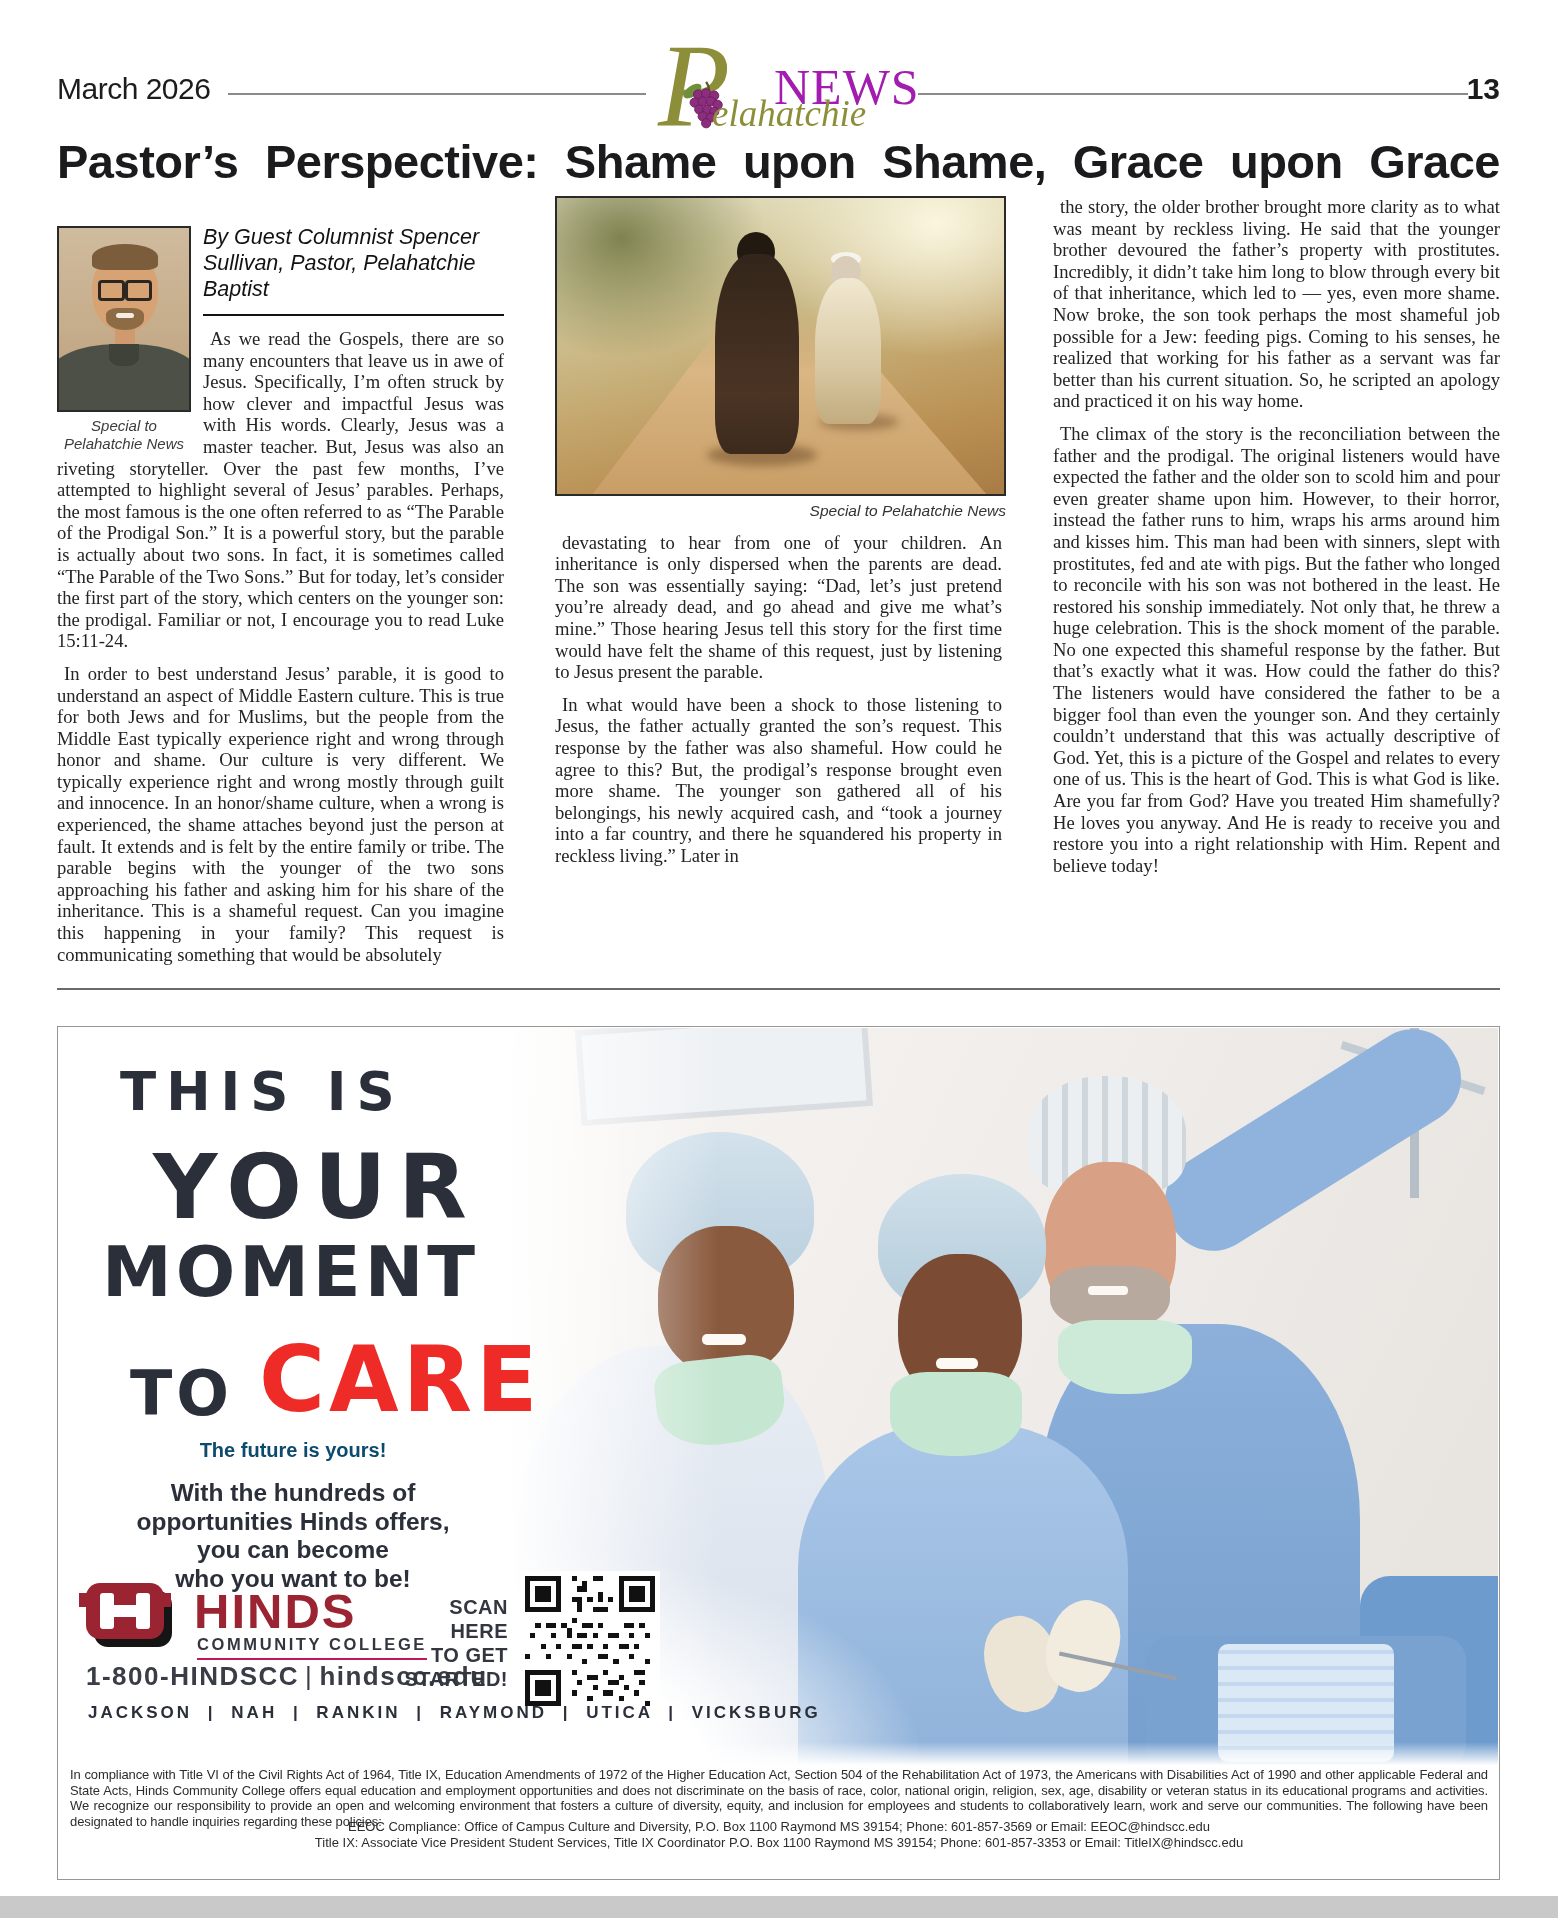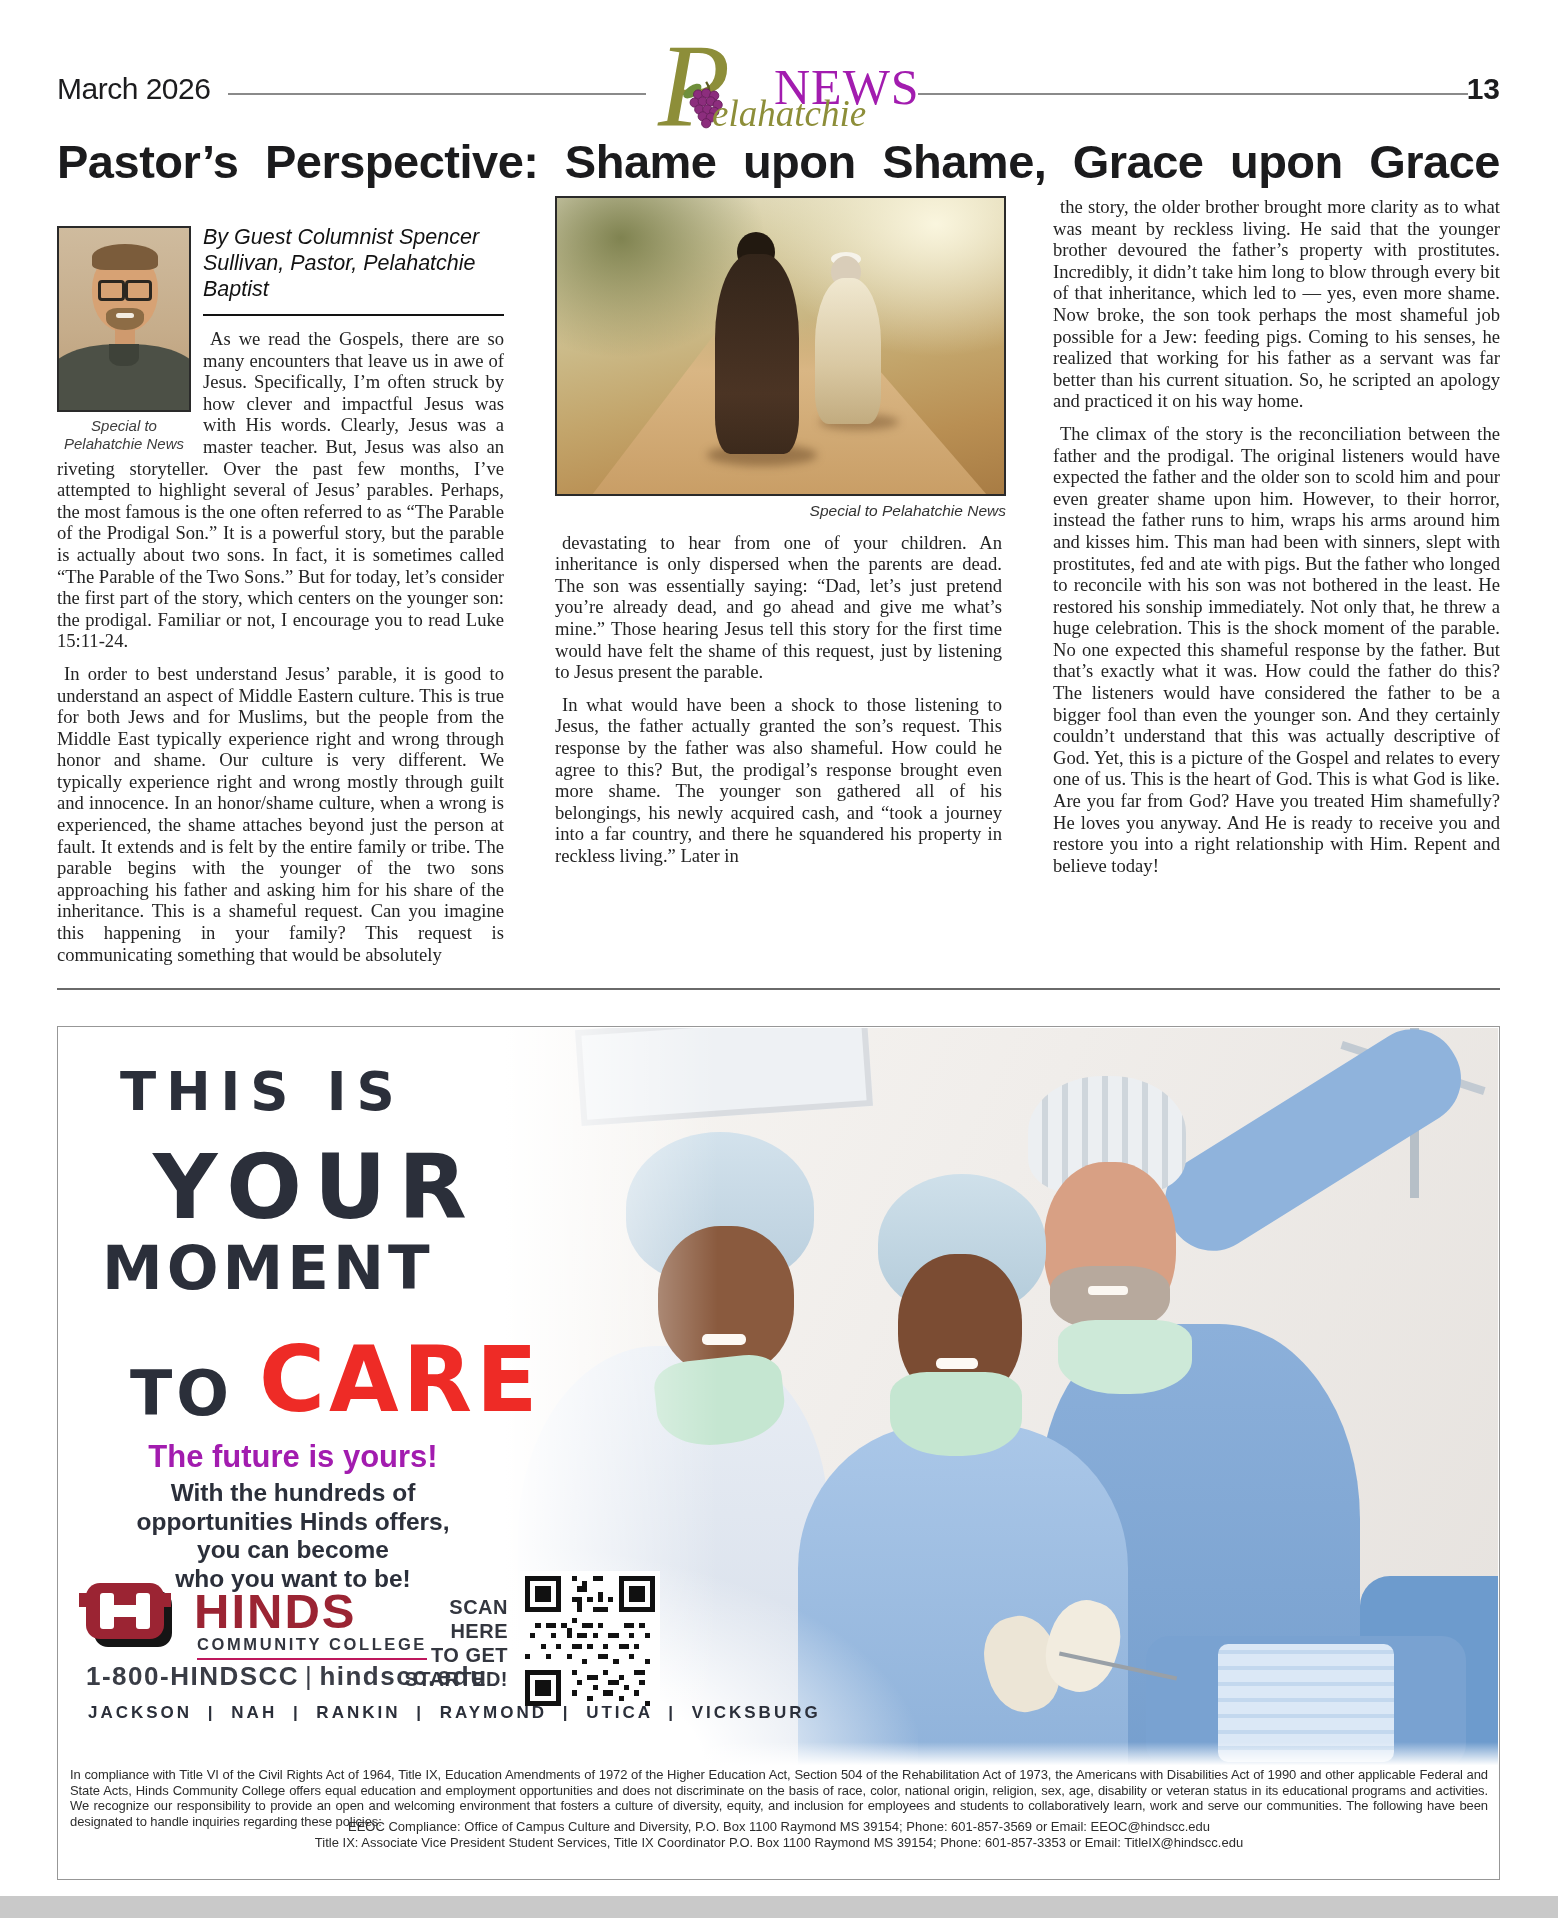--- a/index.html
+++ b/index.html
@@ -80,25 +80,25 @@
              color:#333;text-align:right;}
 
   .article-rule{left:57px;top:988px;width:1443px;height:2px;background:#6a6a6a;}
 
   
   .ad-box{left:57px;top:1026px;width:1441px;height:852px;border:1px solid #979797;background:#fff;overflow:hidden;}
   .ad-box .abs{position:absolute;}
   .disp{font-family:"DejaVu Sans",sans-serif;font-weight:700;color:#2b2f3a;line-height:1;}
   .ad-l1{left:62px;top:38px;font-size:53px;letter-spacing:10px;}
   .ad-l2{left:95px;top:116px;font-size:89px;letter-spacing:12px;}
-  .ad-l3{left:44px;top:210px;font-size:61px;letter-spacing:4px;}
+  .ad-l3{left:44px;top:210px;font-size:70px;letter-spacing:4px;}
   .ad-l4{left:72px;top:308px;display:flex;align-items:flex-end;gap:26px;}
   .ad-l4 .to{font-size:62px;letter-spacing:4px;}
   .ad-l4 .care{font-size:90px;letter-spacing:4px;color:#ee2b26;}
-  .ad-sub{left:0;top:412px;width:470px;text-align:center;font-weight:700;font-size:31px;color:#a21caf;}
+  .ad-sub{left:0;top:412px;width:470px;text-align:center;font-weight:700;font-size:20px;color:#0c4a6e;}
   .ad-body{left:0;top:452px;width:470px;text-align:center;font-weight:700;font-size:24.5px;
            line-height:28.5px;color:#2b2f3a;}
 
   .hlogo{left:28px;top:556px;width:96px;height:70px;}
   .hlogo .shadow{position:absolute;left:8px;top:8px;width:78px;height:56px;background:#151515;border-radius:14px;}
   .hlogo .tile{position:absolute;left:0;top:0;width:78px;height:56px;background:#9b2433;border-radius:14px;}
   .hlogo .tab-l{position:absolute;left:-7px;top:10px;width:14px;height:14px;background:#9b2433;}
   .hlogo .tab-r{position:absolute;left:71px;top:10px;width:14px;height:14px;background:#9b2433;}
   .hlogo .hbar-l{position:absolute;left:14px;top:10px;width:14px;height:36px;background:#fff;border-radius:3px;}
   .hlogo .hbar-r{position:absolute;left:50px;top:10px;width:14px;height:36px;background:#fff;border-radius:3px;}

